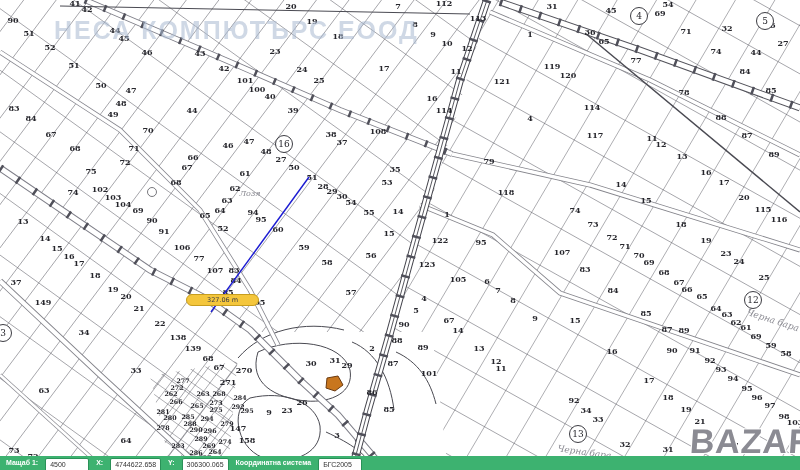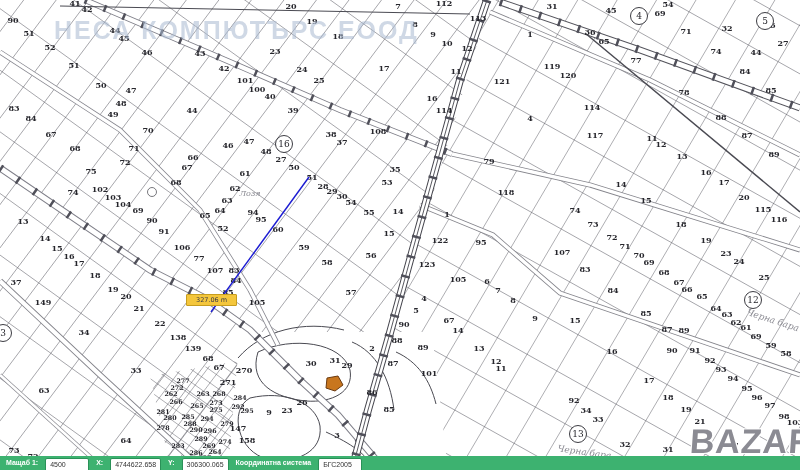--- a/index.html
+++ b/index.html
@@ -3,21 +3,21 @@
 <meta charset="utf-8">
 <style>
   html,body{margin:0;padding:0;background:#fff;}
   .stage{position:relative;width:800px;height:470px;overflow:hidden;background:#ffffff;
          font-family:"DejaVu Serif",serif;}
   svg{position:absolute;left:0;top:0;}
   .watermark{position:absolute;left:14px;top:16px;width:560px;white-space:nowrap;
     font-family:"Liberation Sans",sans-serif;font-weight:bold;font-size:25px;letter-spacing:2px;
     color:rgba(168,184,208,0.55);pointer-events:none;margin-left:40px;}
   .measure-label{position:absolute;left:186px;top:294px;background:#f4c63c;border:1px solid #c79d1e;
-    font-family:"DejaVu Sans",sans-serif;font-size:6.5px;color:#3a3a46;padding:1px 9px;border-radius:1px;}
+    font-family:"DejaVu Sans",sans-serif;font-size:6.5px;color:#3a3a46;padding:1px 20px;border-radius:6px;}
   .bazar-logo{position:absolute;left:690px;top:422px;font-family:"Liberation Sans",sans-serif;
     font-weight:bold;font-size:34px;letter-spacing:1px;color:#8b8b93;transform:skewX(-4deg);
     text-shadow:1px 1px 0 #fff,-1px -1px 0 #fff,1px -1px 0 #fff,-1px 1px 0 #fff;}
   .statusbar{position:absolute;left:0;right:0;bottom:0;height:12px;background:#3db270;
     display:flex;align-items:flex-start;gap:7px;padding:2px 0 0 6px;
     font-family:"Liberation Sans",sans-serif;}
   .sb-label{color:#fff;font-size:7px;font-weight:bold;line-height:9px;white-space:nowrap;}
   .sb-box{background:#fff;border-radius:2px;border:1px solid #2a9158;color:#333;font-size:7px;
     line-height:11px;height:13px;padding:0 4px;min-width:34px;white-space:nowrap;}
 </style>

